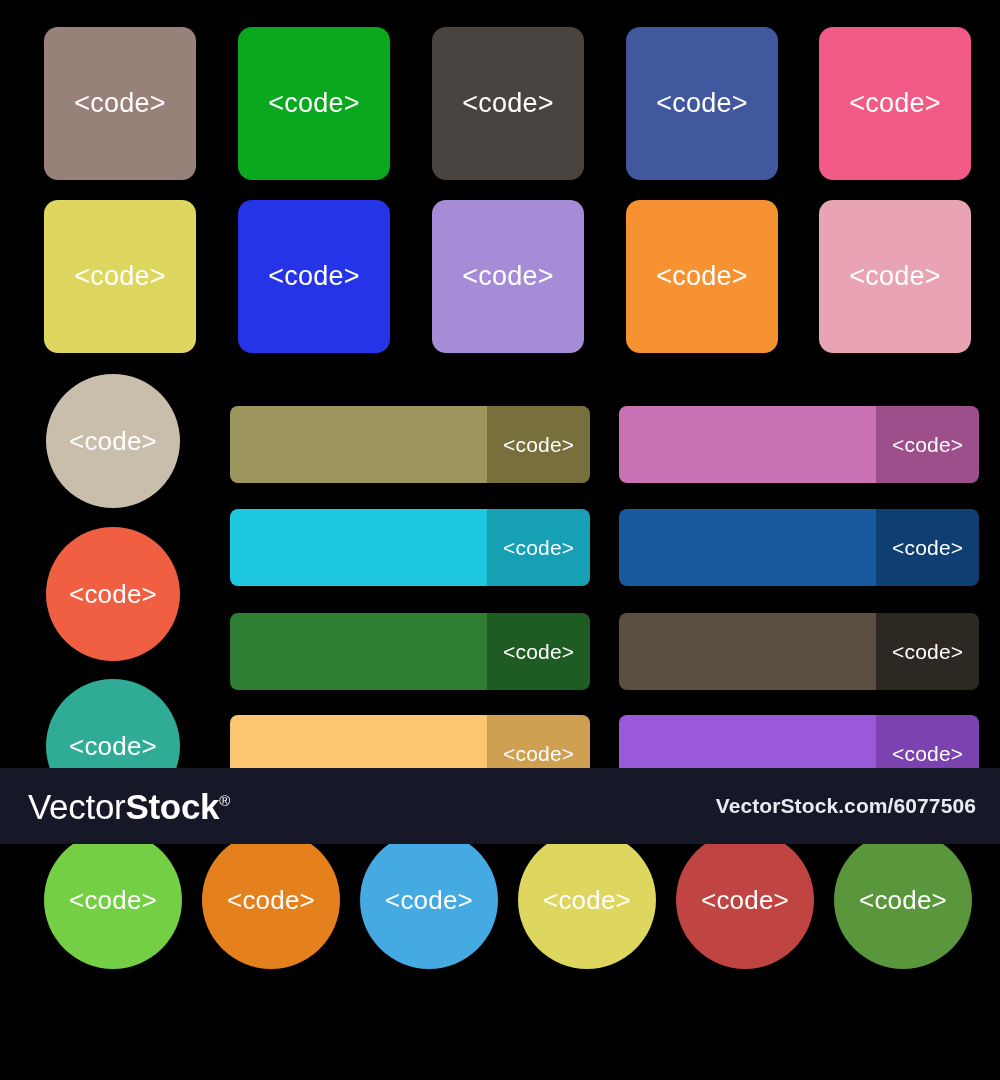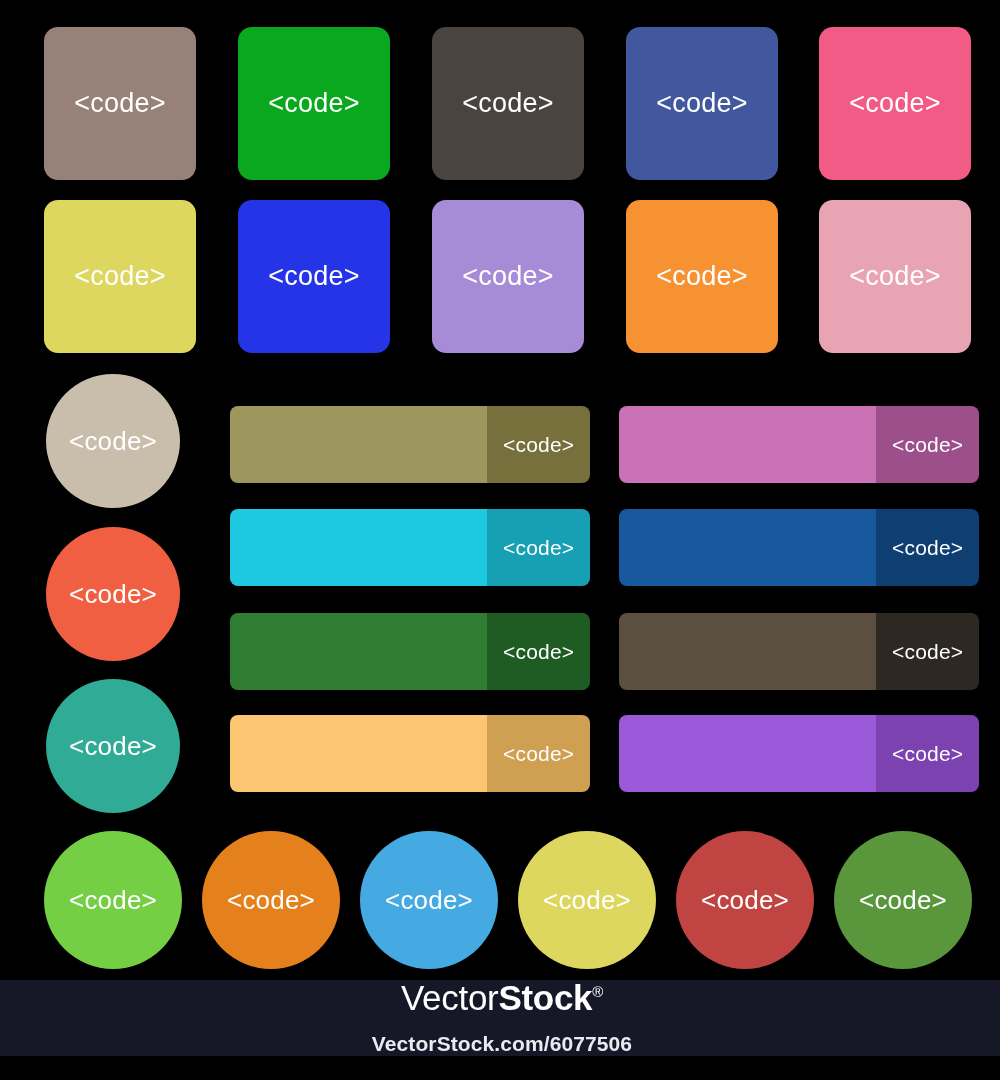--- a/index.html
+++ b/index.html
@@ -4,21 +4,21 @@
 <title>code sign icon set</title>
 <style>
   * { margin:0; padding:0; box-sizing:border-box; }
   html,body{ background:#000; }
   body{
     width:1000px; height:1080px;
     font-family:"Liberation Sans", sans-serif;
     position:relative; overflow:hidden;
   }
 
-  #stage{ position:absolute; left:0; top:0; width:1000px; height:1056px; background:#000000; }
+  #stage{ position:absolute; left:0; top:0; width:1000px; height:844px; background:#000000; }
 
   
   .lbl{
     color:#ffffff;
     font-family:"Liberation Sans", sans-serif;
     font-weight:400;
     white-space:nowrap;
     letter-spacing:0.2px;
     line-height:1;
     user-select:none;
@@ -60,21 +60,20 @@
   }
   .bar .lbl{ font-size:21px; }
 
   
   #footer{
     position:absolute; left:0; bottom:0;
     width:1000px; height:76px;
     background:#171827;
     display:flex; align-items:center; justify-content:space-between;
     padding:0 24px 0 28px;
-    flex-direction:column;
   }
   #wordmark{
     color:#ffffff;
     font-size:35px;
     line-height:1;
     letter-spacing:-0.3px;
     white-space:nowrap;
   }
   #wordmark .vector{ font-weight:300; }
   #wordmark .stock{ font-weight:700; }

